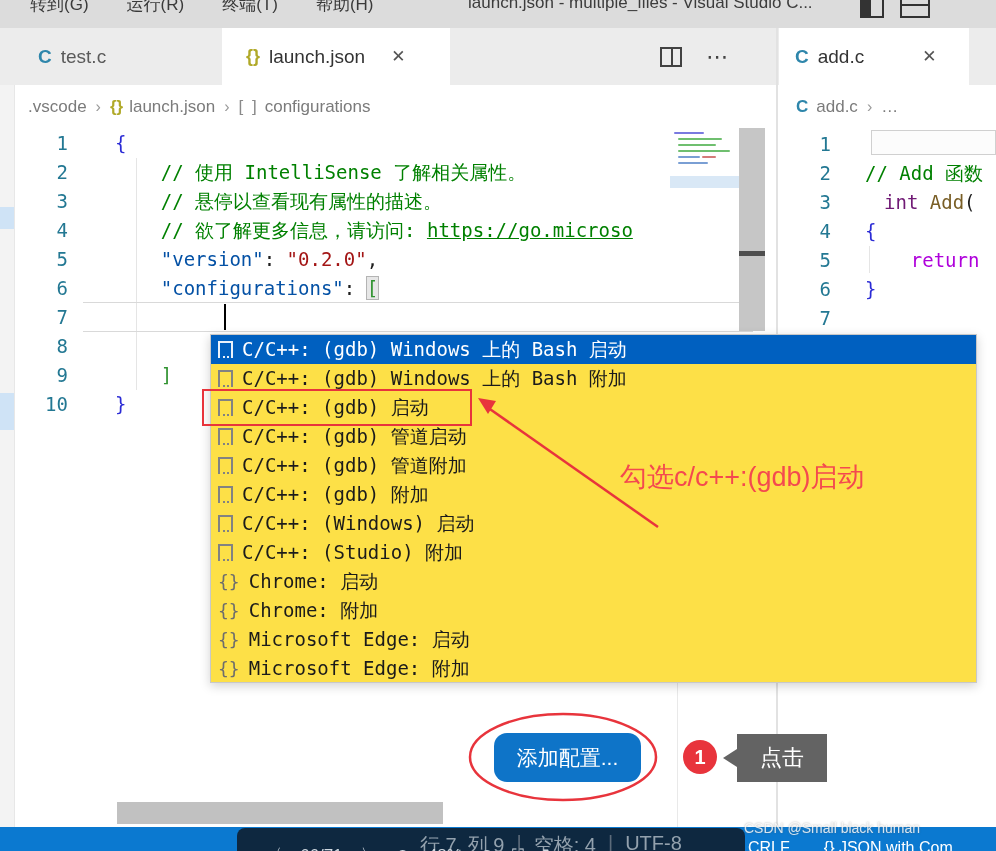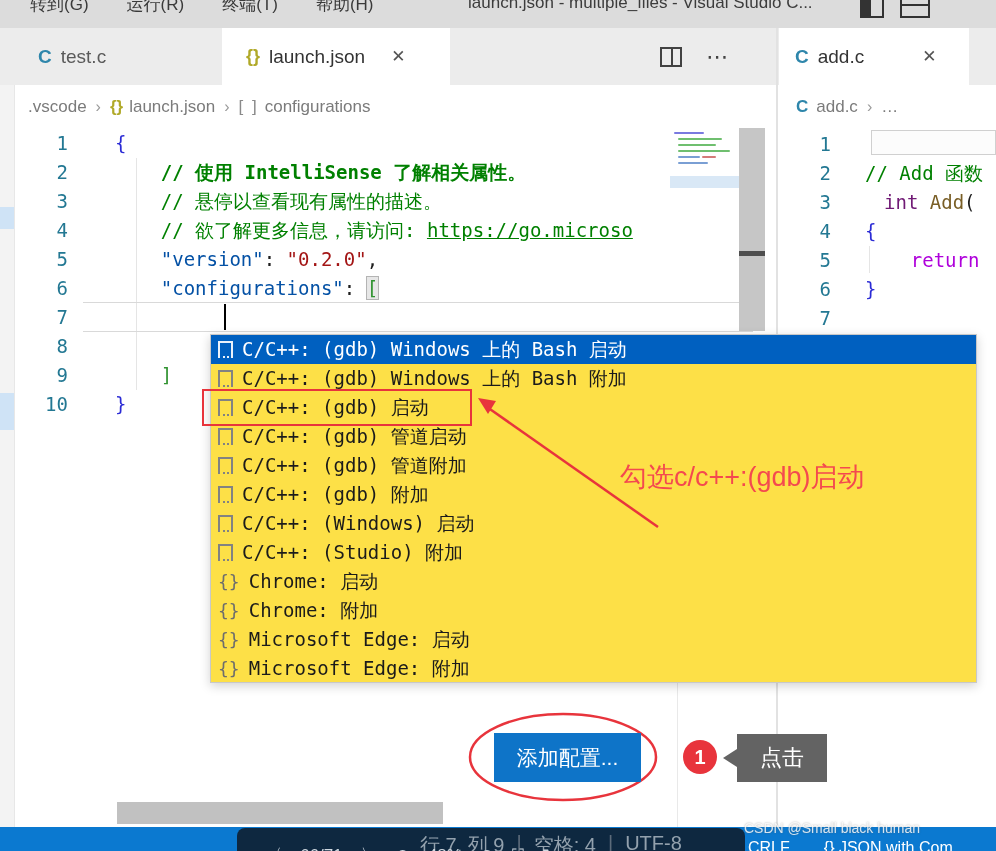--- a/index.html
+++ b/index.html
@@ -80,21 +80,21 @@
             border:2px solid #828282; border-bottom:2px dotted #828282; background:transparent; }
   .selected .sg-icon-snippet { border-color:#eaf2fb; border-bottom-color:#eaf2fb; }
   .sg-icon-braces { display:inline-block; margin-right:9px; color:#6d6d6d; font-size:18px;
             font-family:"DejaVu Sans Mono",monospace; }
 
   
   #red-box { left:202px; top:389px; width:270px; height:37px; border:2px solid #e8343c; }
   #anno-note { left:620px; top:459px; font-size:27px; color:#f4494f; white-space:nowrap; }
   #anno-svg { left:0; top:0; width:996px; height:851px; pointer-events:none; }
   #add-config-btn { left:494px; top:733px; width:147px; height:49px; background:#0e74c8; border:none;
-            border-radius:0; color:#fff; font-size:21px; font-family:inherit; }
+            border-radius:13px; color:#fff; font-size:21px; font-family:inherit; }
   #step-badge { left:683px; top:740px; width:34px; height:34px; border-radius:50%; background:#e8343c;
             color:#fff; font-size:20px; font-weight:bold; display:flex; align-items:center; justify-content:center; }
   #click-tip { left:737px; top:734px; width:90px; height:48px; background:#636363; color:#fff;
             font-size:22px; display:flex; align-items:center; justify-content:center; }
   #click-tip-arrow { left:723px; top:749px; width:0; height:0; border-top:9px solid transparent;
             border-bottom:9px solid transparent; border-right:14px solid #636363; }
 
   
   #statusbar { left:0; top:827px; width:996px; height:24px; background:#0b79d0; overflow:hidden; }
   #viewer-bar { position:absolute; left:237px; top:1px; width:508px; height:23px; background:#0e2840;
@@ -172,21 +172,21 @@
   </div>
 
   <div id="left-editor" class="abs mono">
     <div id="indent-guide-left" class="abs"></div>
     <div id="cur-line" class="abs"></div>
     <div id="left-lines"></div>
     <div id="cursor" class="abs"></div>
   <div class="gutter-num mono" style="top: 1px;">1</div>
       <div class="code-line mono" style="top: 1px; left: 100px;"><span class="tk-brace">{</span></div>
       <div class="gutter-num mono" style="top: 30px;">2</div>
-      <div class="code-line mono" style="top: 30px; left: 100px; font-weight: bold;"><span class="tk-comment">    // 使用 IntelliSense 了解相关属性。</span></div>
+      <div class="code-line mono" style="top: 30px; left: 100px;"><span class="tk-comment">    // 使用 IntelliSense 了解相关属性。</span></div>
       <div class="gutter-num mono" style="top: 59px;">3</div>
       <div class="code-line mono" style="top: 59px; left: 100px;"><span class="tk-comment">    // 悬停以查看现有属性的描述。</span></div>
       <div class="gutter-num mono" style="top: 88px;">4</div>
       <div class="code-line mono" style="top: 88px; left: 100px;"><span class="tk-comment">    // 欲了解更多信息，请访问: </span><span class="tk-link">https://go.microso</span></div>
       <div class="gutter-num mono" style="top: 117px;">5</div>
       <div class="code-line mono" style="top: 117px; left: 100px;"><span class="tk-plain">    </span><span class="tk-key">"version"</span><span class="tk-plain">: </span><span class="tk-str">"0.2.0"</span><span class="tk-plain">,</span></div>
       <div class="gutter-num mono" style="top: 146px;">6</div>
       <div class="code-line mono" style="top: 146px; left: 100px;"><span class="tk-plain">    </span><span class="tk-key">"configurations"</span><span class="tk-plain">: </span><span class="tk-match">[</span></div>
       <div class="gutter-num mono" style="top: 175px;">7</div>
       <div class="code-line mono" style="top: 175px; left: 100px;"></div>

